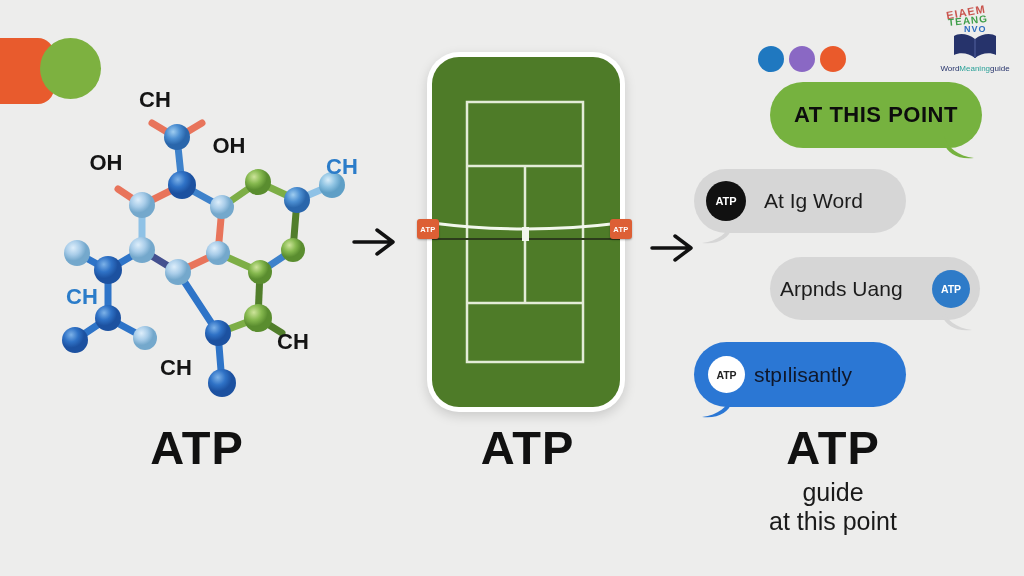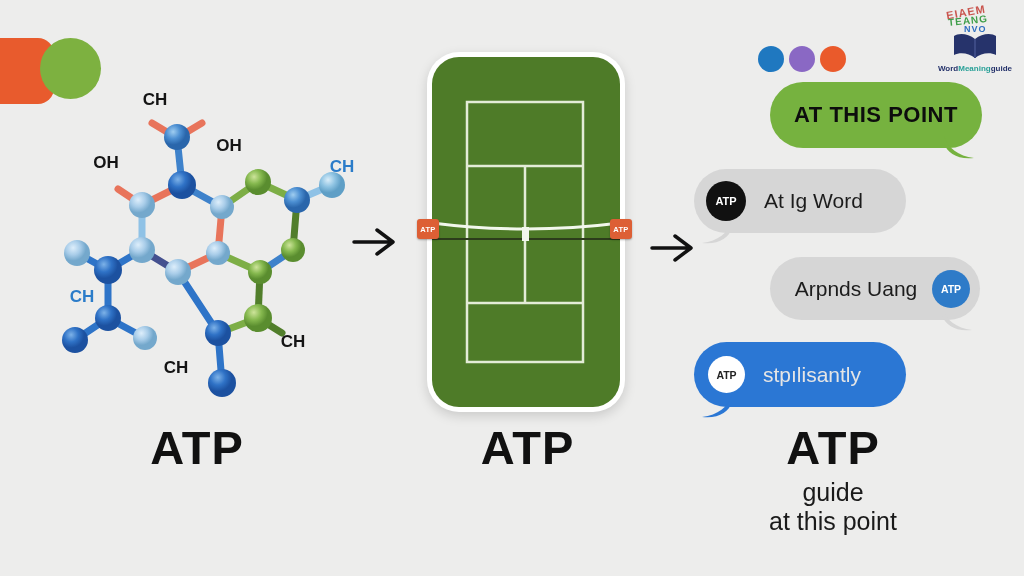--- a/index.html
+++ b/index.html
@@ -12,25 +12,25 @@
   
   .deco-orange{position:absolute;left:0;top:38px;width:54px;height:66px;background:#e85b2d;border-radius:0 16px 16px 0;}
   .deco-green-circle{position:absolute;left:40px;top:38px;width:61px;height:61px;border-radius:50%;background:#7db140;}
   
   .logo{position:absolute;left:928px;top:6px;width:94px;height:76px;}
   .logo .arc{position:absolute;font-weight:700;letter-spacing:1px;white-space:nowrap;}
   .arc1{top:0;left:18px;font-size:11px;color:#c9554e;transform:rotate(-10deg);}
   .arc2{top:9px;left:20px;font-size:10px;color:#3e9e49;transform:rotate(-6deg);}
   .arc3{top:18px;left:36px;font-size:9px;color:#2e6fc0;}
   .logo svg{position:absolute;top:26px;left:24px;}
-  .wordmark{position:absolute;top:58px;left:0;width:94px;text-align:center;font-size:8px;font-weight:700;color:#26336b;white-space:nowrap;}
+  .wordmark{position:absolute;top:58px;left:0;width:94px;text-align:center;font-size:8px;font-weight:400;color:#26336b;white-space:nowrap;}
   .wordmark .mid{color:#2aa198;}
   
   .molecule-svg{position:absolute;left:30px;top:85px;}
-  .mol-label{position:absolute;transform:translate(-50%,-50%);font-size:17px;font-weight:700;color:#141414;white-space:nowrap;}
+  .mol-label{position:absolute;transform:translate(-50%,-50%);font-size:22px;font-weight:700;color:#141414;white-space:nowrap;}
   .mol-label.blue{color:#2b7cc9;}
   
   .arrow{position:absolute;}
   
   .court{position:absolute;left:427px;top:52px;width:198px;height:360px;background:#fff;border-radius:32px;box-shadow:0 4px 12px rgba(0,0,0,.15);}
   .court-inner{position:absolute;left:5px;top:5px;right:5px;bottom:5px;background:#4e7b28;border-radius:27px;overflow:hidden;}
   .net-post{position:absolute;width:22px;height:20px;background:#dd5f35;border-radius:3px;display:flex;align-items:center;justify-content:center;
     font-size:7.5px;font-weight:700;color:#fff;letter-spacing:.3px;box-shadow:0 1px 2px rgba(0,0,0,.3);}
   
   .dot{position:absolute;top:46px;width:26px;height:26px;border-radius:50%;}
@@ -40,23 +40,23 @@
   .bubble{position:absolute;display:flex;align-items:center;border-radius:33px;}
   .bubble .tail{position:absolute;bottom:-12px;}
   .tail-right{right:8px;}
   .tail-left{left:8px;transform:scaleX(-1);}
   .bubble-green{left:770px;top:82px;width:212px;height:66px;background:#76b23f;justify-content:center;}
   .bubble-green .txt{font-size:22px;font-weight:700;letter-spacing:.5px;color:#0d0d0d;}
   .bubble-gray1{left:694px;top:169px;width:212px;height:64px;background:#d6d6d6;padding-left:12px;}
   .bubble-gray2{left:770px;top:257px;width:210px;height:63px;background:#d6d6d6;padding:0 10px;}
   .bubble-blue{left:694px;top:342px;width:212px;height:65px;background:#2b77d4;padding-left:14px;}
   .bubble .msg{font-size:21px;font-weight:500;color:#1c1c1c;}
-  .bubble-blue .msg{color:#e5e5e5;margin-left:18px;}
+  .bubble-blue .msg{color:#0f172a;margin-left:9px;}
   .bubble-gray1 .msg{margin-left:18px;}
-  .bubble-gray2 .msg{flex:1;text-align:center;}
+  .bubble-gray2 .msg{flex:1;}
   .badge{border-radius:50%;display:flex;align-items:center;justify-content:center;font-weight:700;flex:0 0 auto;}
   .badge-black{width:40px;height:40px;background:#111;color:#fff;font-size:11px;}
   .badge-blue{width:38px;height:38px;background:#2e7bc8;color:#fff;font-size:10.5px;}
   .badge-white{width:37px;height:37px;background:#fff;color:#222;font-size:10.5px;}
   
   .caption{position:absolute;top:424px;text-align:center;color:#111;}
   .caption .title{font-size:47px;font-weight:700;letter-spacing:1px;line-height:1;}
   .caption .sub{font-size:25px;font-weight:500;line-height:1.16;margin-top:7px;color:#1a1a1a;}
   .cap1{left:67px;width:260px;}
   .cap2{left:395px;width:265px;}

